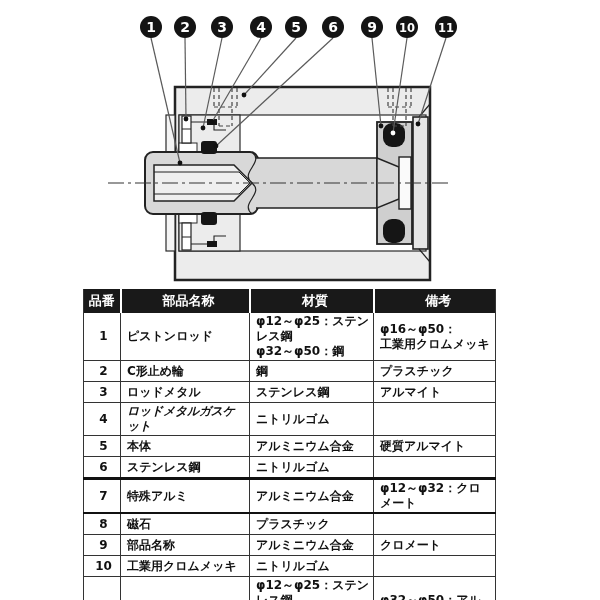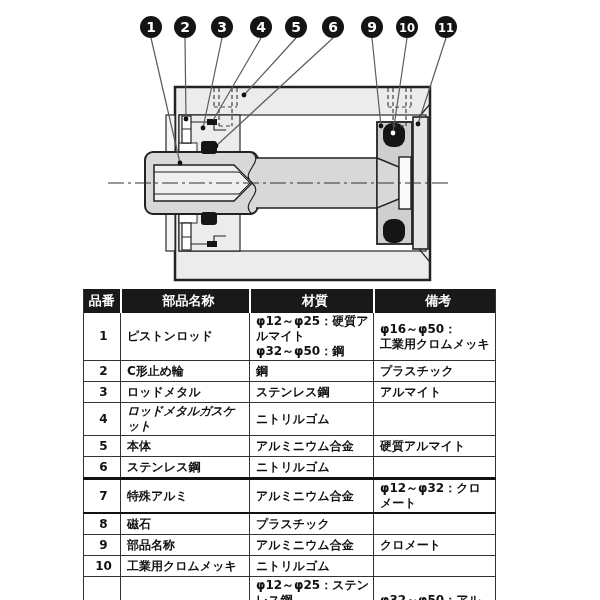--- a/index.html
+++ b/index.html
@@ -190,21 +190,21 @@
           <th>品番</th>
           <th>部品名称</th>
           <th>材質</th>
           <th>備考</th>
         </tr>
       </thead>
       <tbody>
         <tr class="rh1">
           <td class="no">1</td>
           <td>ピストンロッド</td>
-          <td class="small">φ12～φ25：硬質アルマイト
+          <td class="small">φ12～φ25：ステンレス鋼
 φ32～φ50：鋼</td>
           <td class="msmall">φ16～φ50：
 工業用クロムメッキ</td>
         </tr>
         <tr class="rstd">
           <td class="no">2</td>
           <td>C形止め輪</td>
           <td>鋼</td>
           <td>プラスチック</td>
         </tr>

